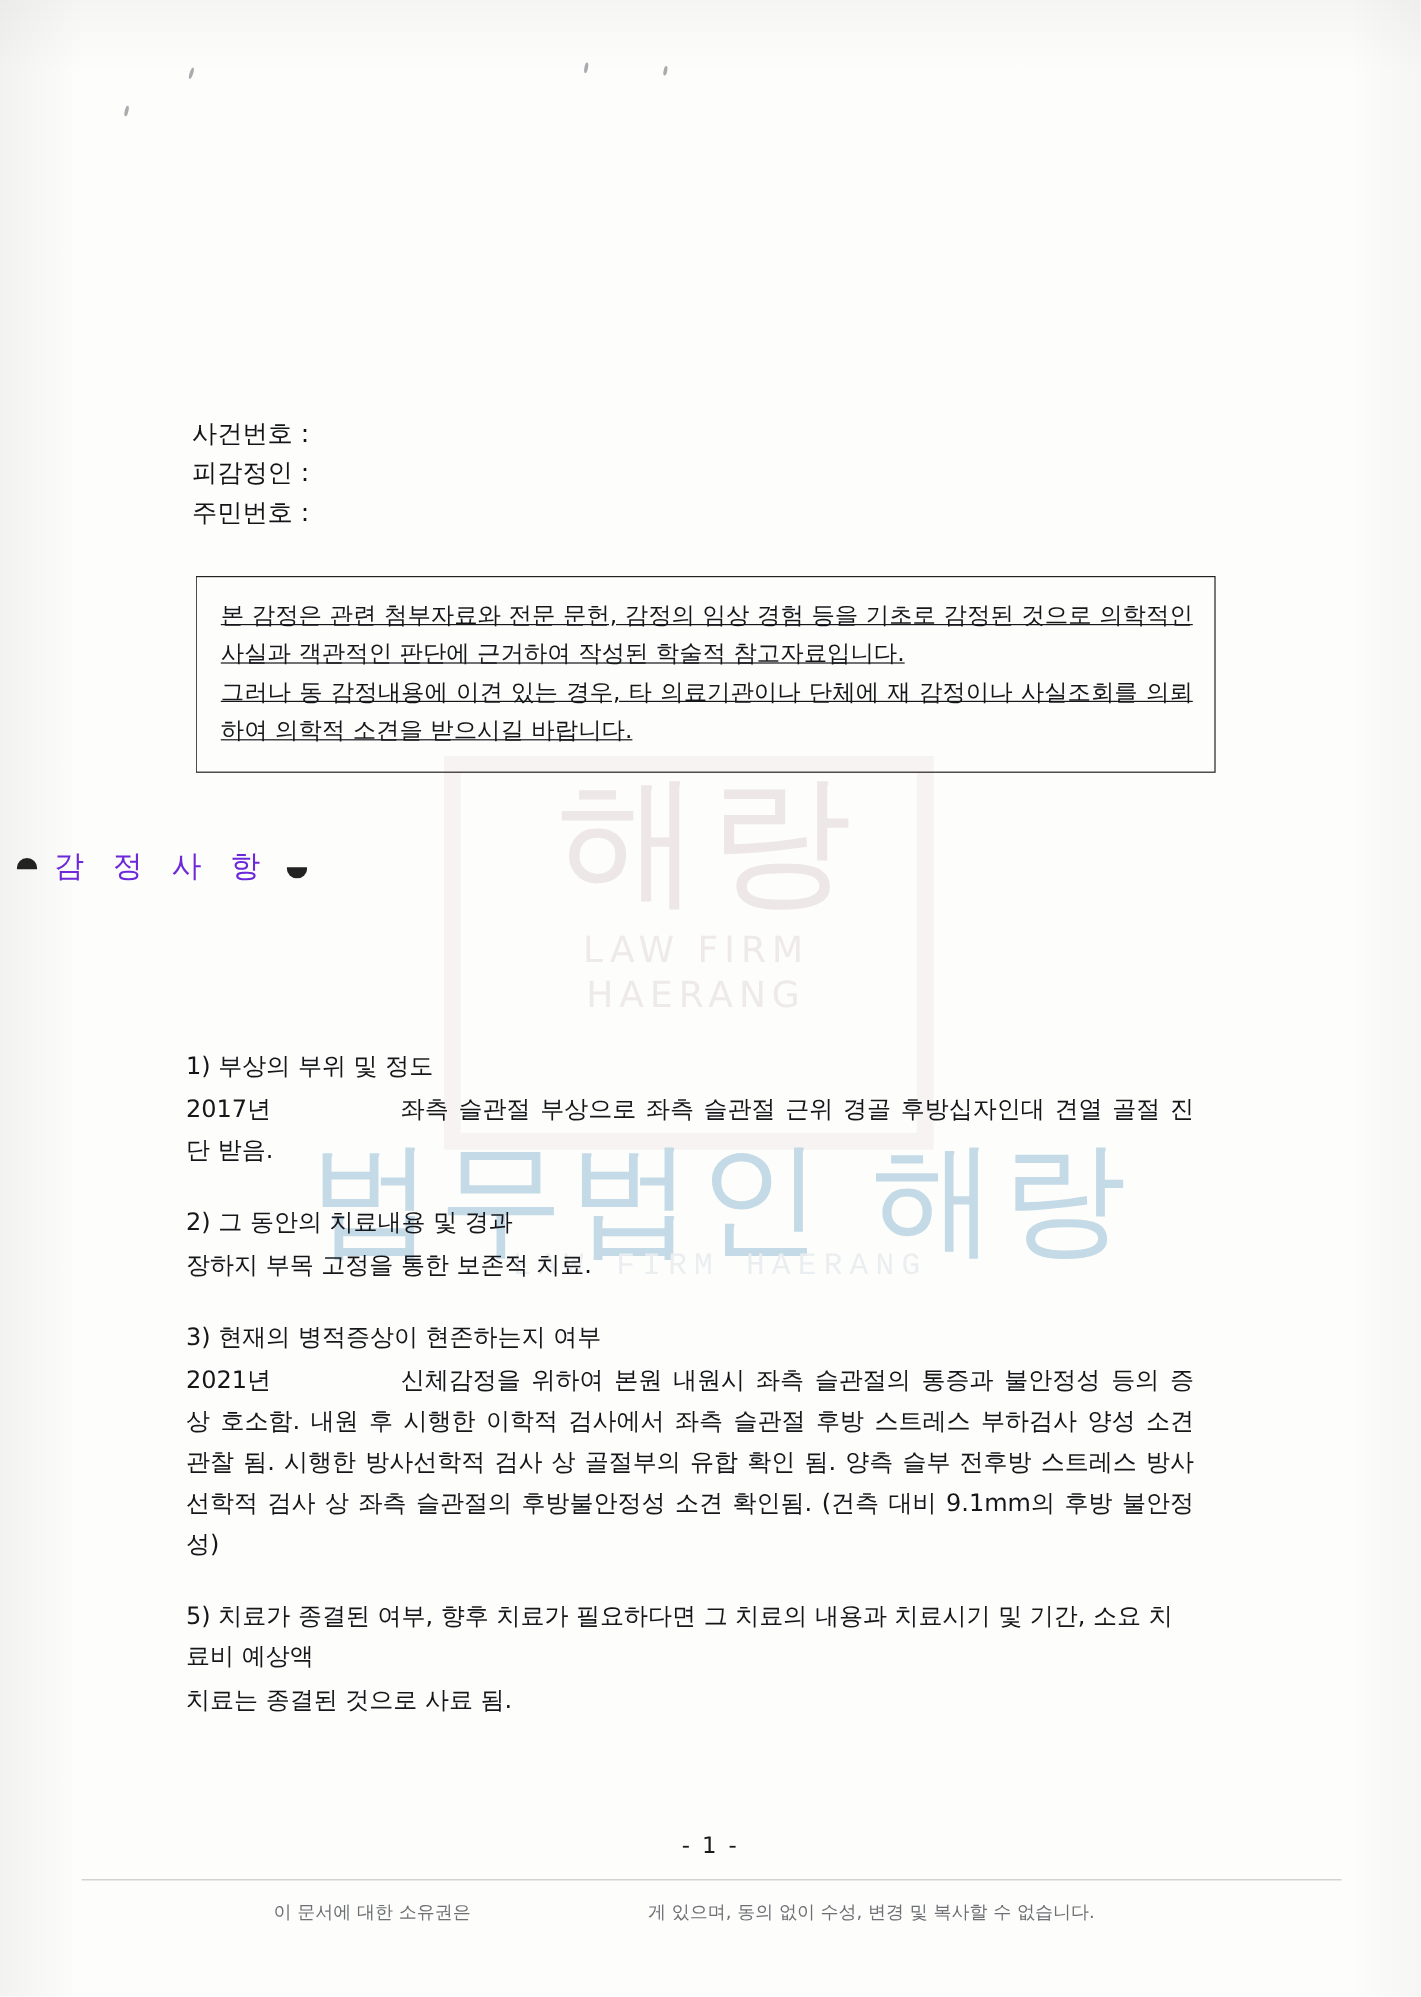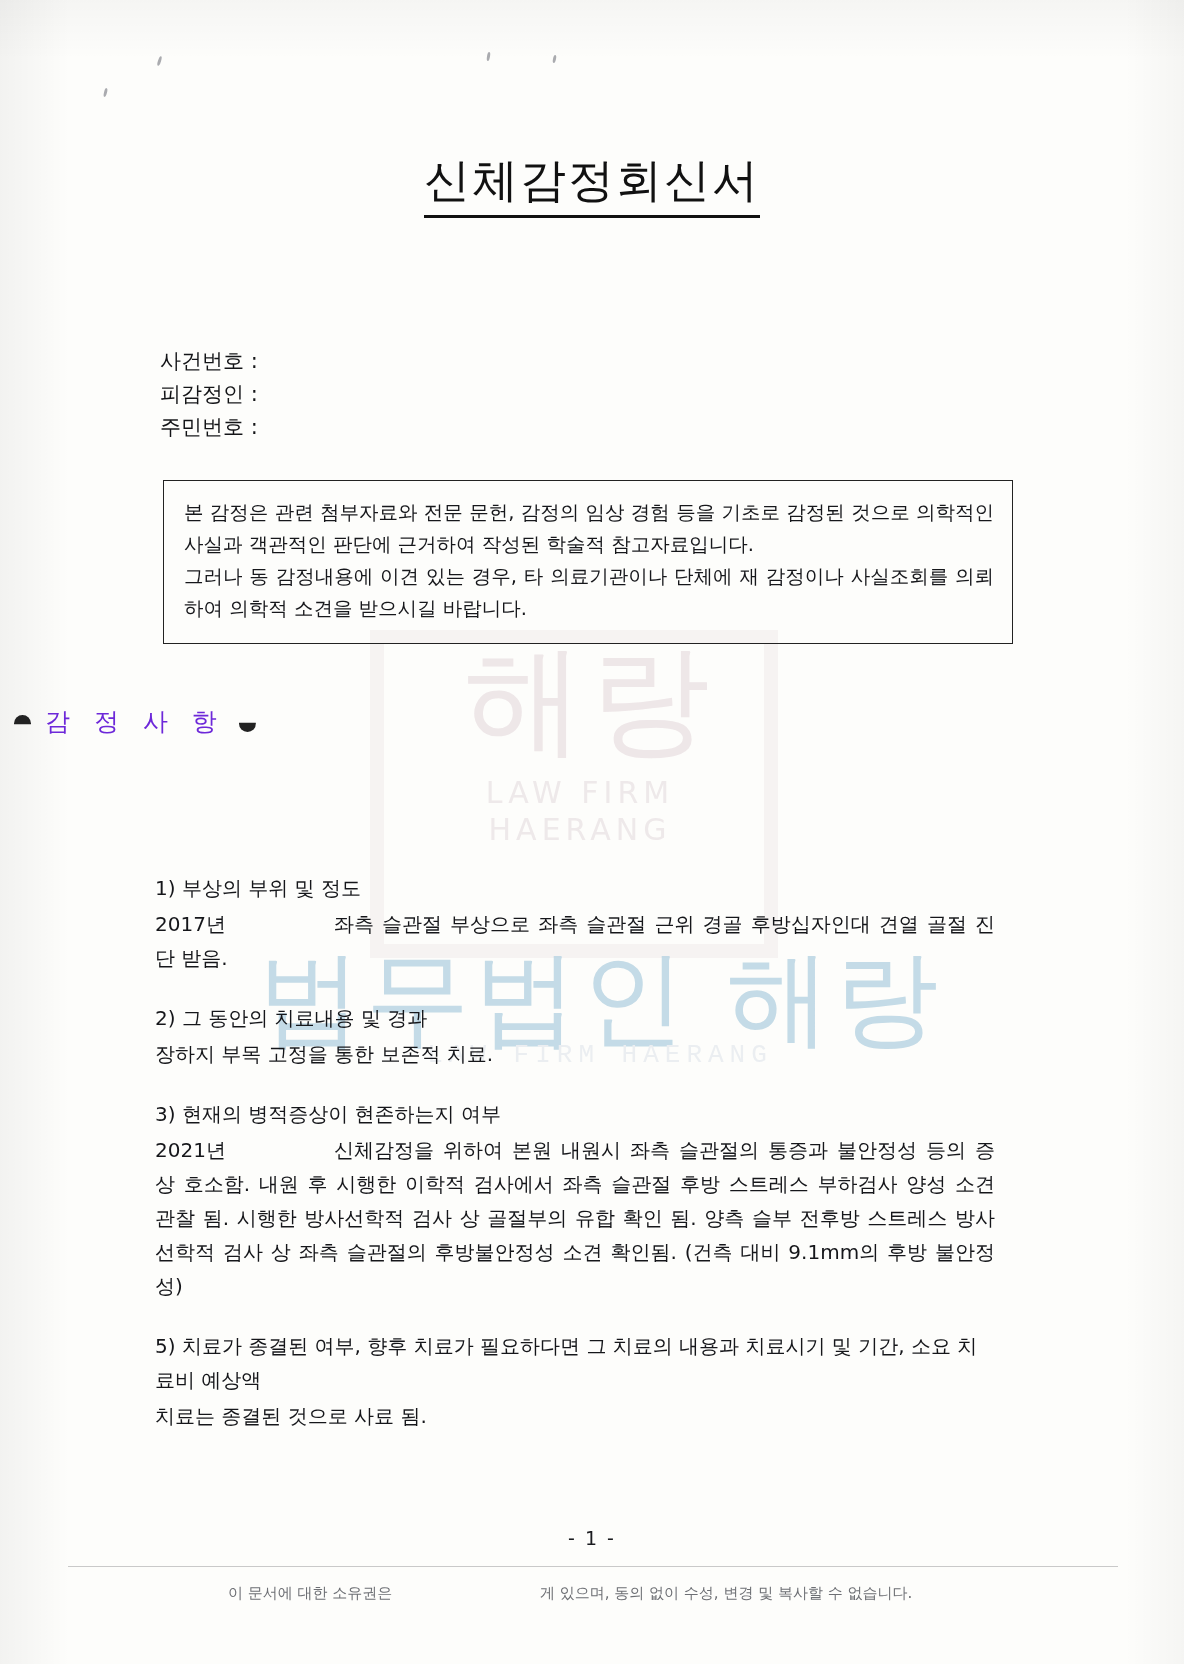--- a/index.html
+++ b/index.html
@@ -141,20 +141,21 @@
     position: absolute;
     left: 163px;
     top: 480px;
     width: 850px;
     border: 1.6px solid #222;
     padding: 16px 18px 18px 20px;
     box-sizing: border-box;
     font-size: 19.5px;
     line-height: 32px;
     color: #16171b;
+    text-decoration: underline;
   }
   .notice p { margin: 0; text-align: justify; }
 
   
   .section-head {
     position: absolute;
     left: 0;
     top: 705px;
     width: 1184px;
     text-align: left;
@@ -246,23 +247,20 @@
 
   <div class="watermark">
     <div class="wm-block"></div>
     <div class="wm-kr">해랑</div>
     <div class="wm-en1">LAW FIRM</div>
     <div class="wm-en2">HAERANG</div>
     <div class="wm-big">법무법인 해랑</div>
     <div class="wm-small">LAW FIRM HAERANG</div>
   </div>
 
-  <div class="doc-title">
-    <span>신체감정회신서</span>
-  </div>
 
   <div class="meta">
     <div>사건번호 :</div>
     <div>피감정인 :</div>
     <div>주민번호 :</div>
   </div>
 
   <div class="notice">
     <p>본 감정은 관련 첨부자료와 전문 문헌, 감정의 임상 경험 등을 기초로 감정된 것으로 의학적인 사실과 객관적인 판단에 근거하여 작성된 학술적 참고자료입니다.</p>
     <p>그러나 동 감정내용에 이견 있는 경우, 타 의료기관이나 단체에 재 감정이나 사실조회를 의뢰하여 의학적 소견을 받으시길 바랍니다.</p>

